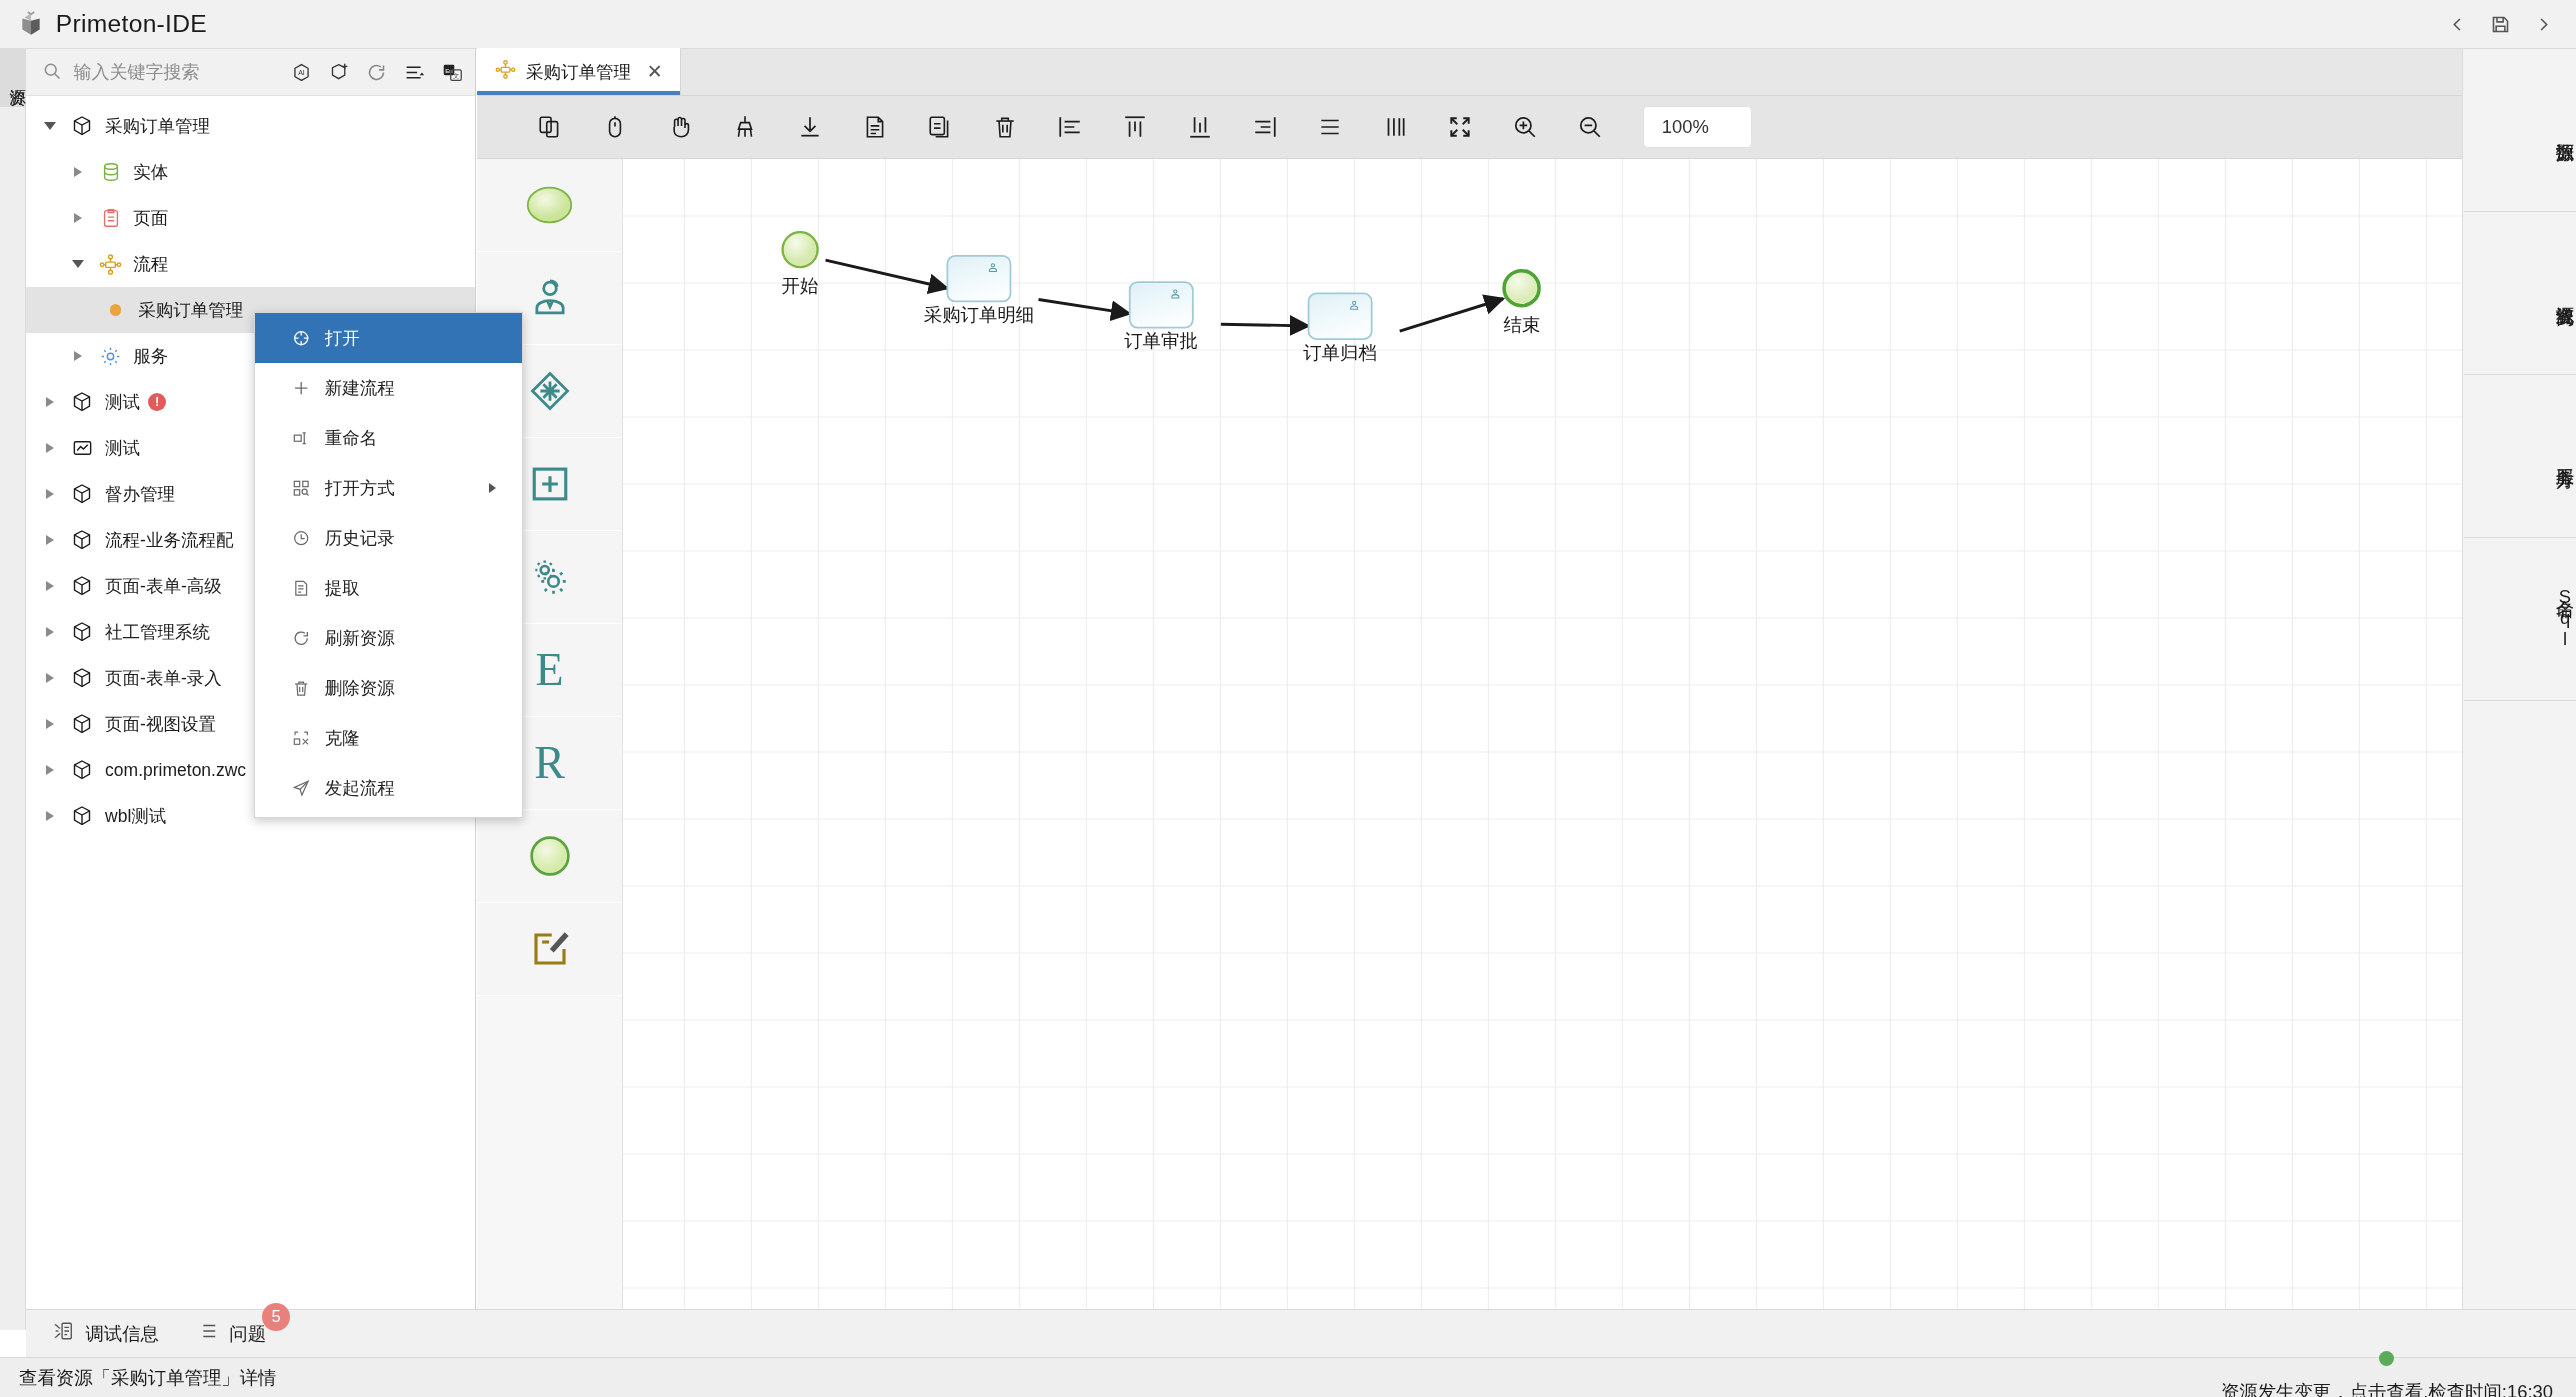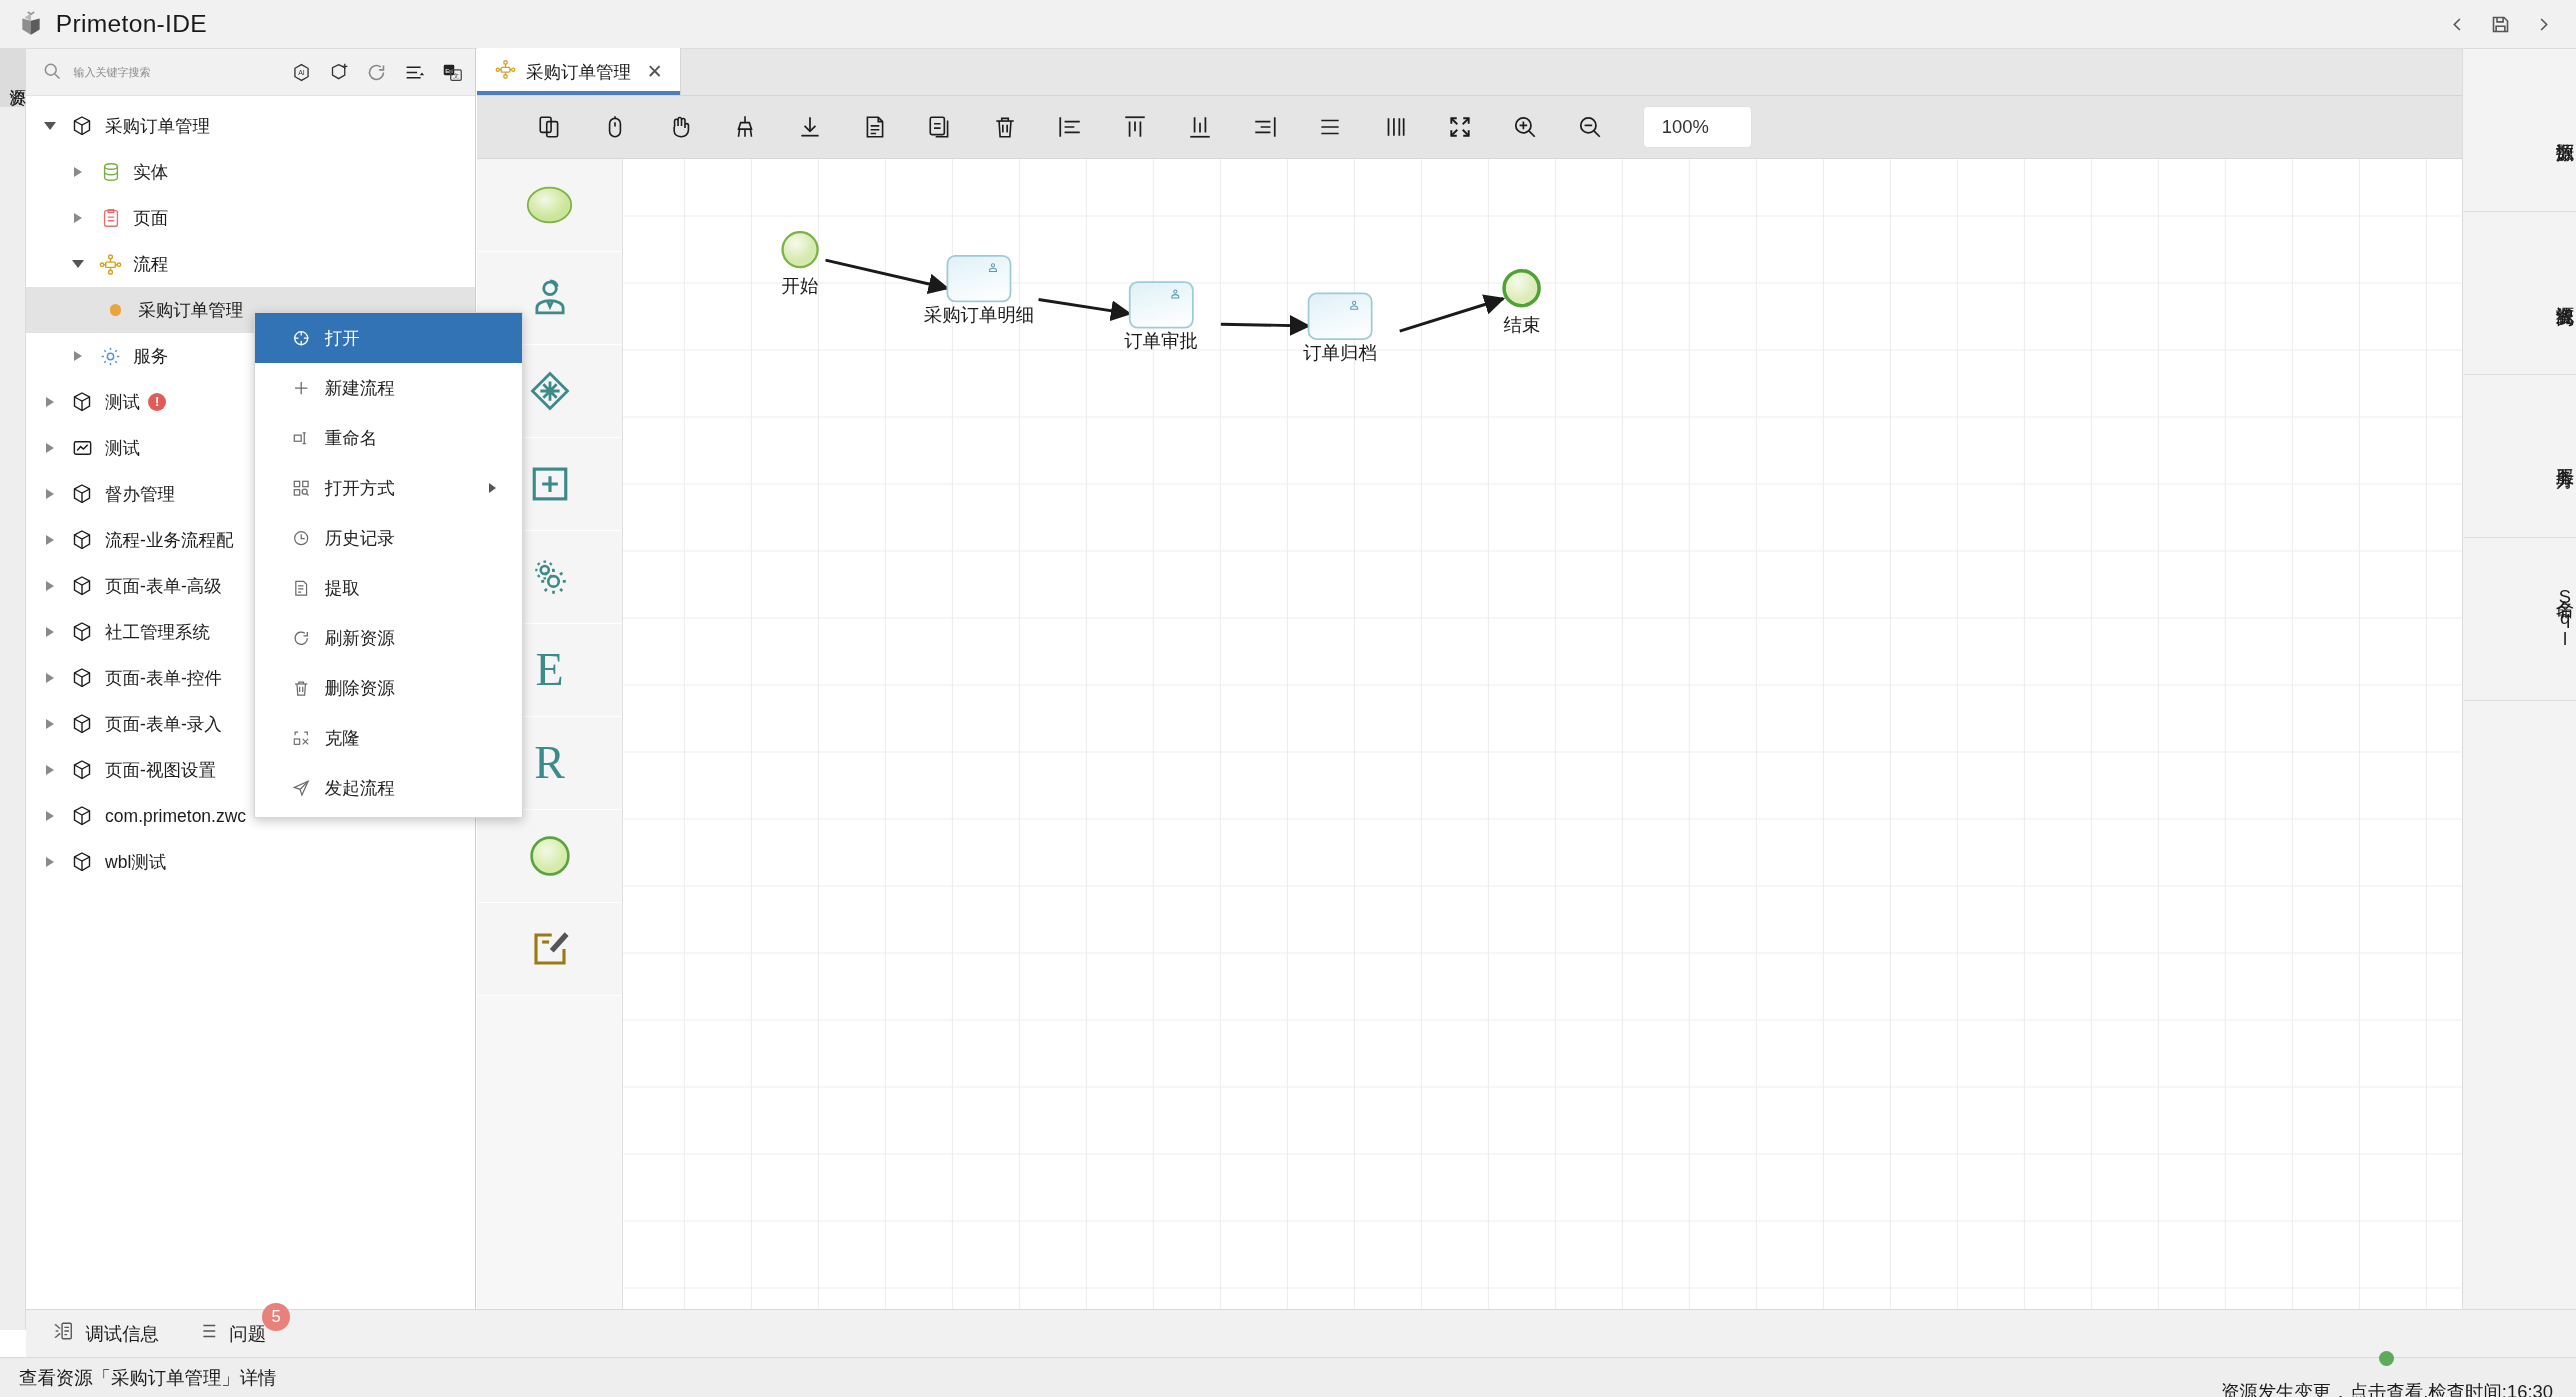--- a/index.html
+++ b/index.html
@@ -37,21 +37,21 @@
   
   .explorer {
     position: absolute; left: 26px; top: 49px; width: 450px; height: 1281px;
     background: #ffffff; border-right: 0.9px solid #d0d0d0;
   }
   .search-bar {
     height: 47px; background: #f1f1f1; display: flex; align-items: center;
     padding: 0 12.3px 0 16px; border-bottom: 0.9px solid #e2e2e2;
   }
   .search-input-wrap { display: flex; align-items: center; flex: 1; gap: 11.4px; }
-  .search-text { font-size: 11px; color: #8c8c8c; }
+  .search-text { font-size: 18px; color: #8c8c8c; }
   .search-actions { display: flex; align-items: center; gap: 16.7px; }
   .sa { color: #4d4d4d; display: flex; align-items: center; }
 
   .tree { padding-top: 7px; font-size: 17.5px; color: #1c1c1c; }
   .tnode {
     display: flex; align-items: center; height: 46px; padding-left: 8.8px;
     cursor: default; white-space: nowrap; overflow: hidden;
   }
   .tnode.sel { background: #e3e3e3; }
   .tw { width: 30px; display:flex; justify-content:center; align-items:center; flex: 0 0 30px; }
@@ -387,32 +387,20 @@
         <span class="tw">
             <span class="tri"></span>
           </span>
         <span class="ticon">
             <svg width="24" height="24" viewBox="0 0 24 24" fill="none" stroke="#1d1d1d" stroke-width="1.4">
               <path d="M12 3 L19.5 7 V16 L12 20.5 L4.5 16 V7 Z"></path>
               <path d="M4.5 7 L12 11 L19.5 7 M12 11 v9.5"></path>
             </svg>
           </span>
         <span class="tlabel">社工管理系统</span>
-      </div>
-      <div class="tnode">
-        <span class="tw">
-            <span class="tri"></span>
-          </span>
-        <span class="ticon">
-            <svg width="24" height="24" viewBox="0 0 24 24" fill="none" stroke="#1d1d1d" stroke-width="1.4">
-              <path d="M12 3 L19.5 7 V16 L12 20.5 L4.5 16 V7 Z"></path>
-              <path d="M4.5 7 L12 11 L19.5 7 M12 11 v9.5"></path>
-            </svg>
-          </span>
-        <span class="tlabel">页面-表单-控件</span>
       </div>
       <div class="tnode">
         <span class="tw">
             <span class="tri"></span>
           </span>
         <span class="ticon">
             <svg width="24" height="24" viewBox="0 0 24 24" fill="none" stroke="#1d1d1d" stroke-width="1.4">
               <path d="M12 3 L19.5 7 V16 L12 20.5 L4.5 16 V7 Z"></path>
               <path d="M4.5 7 L12 11 L19.5 7 M12 11 v9.5"></path>
             </svg>

